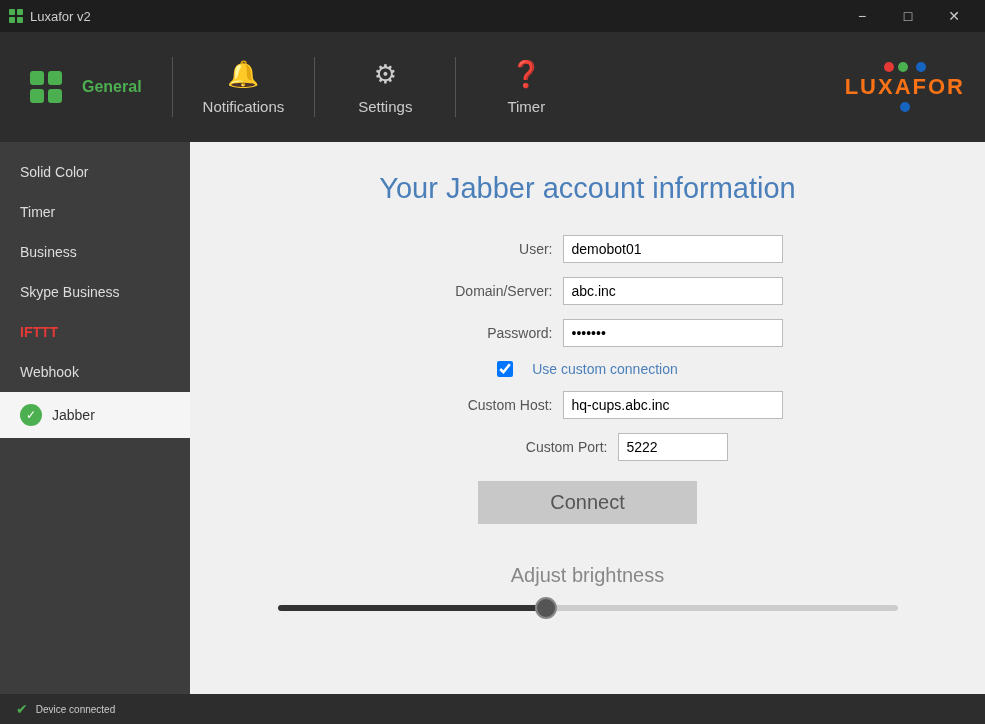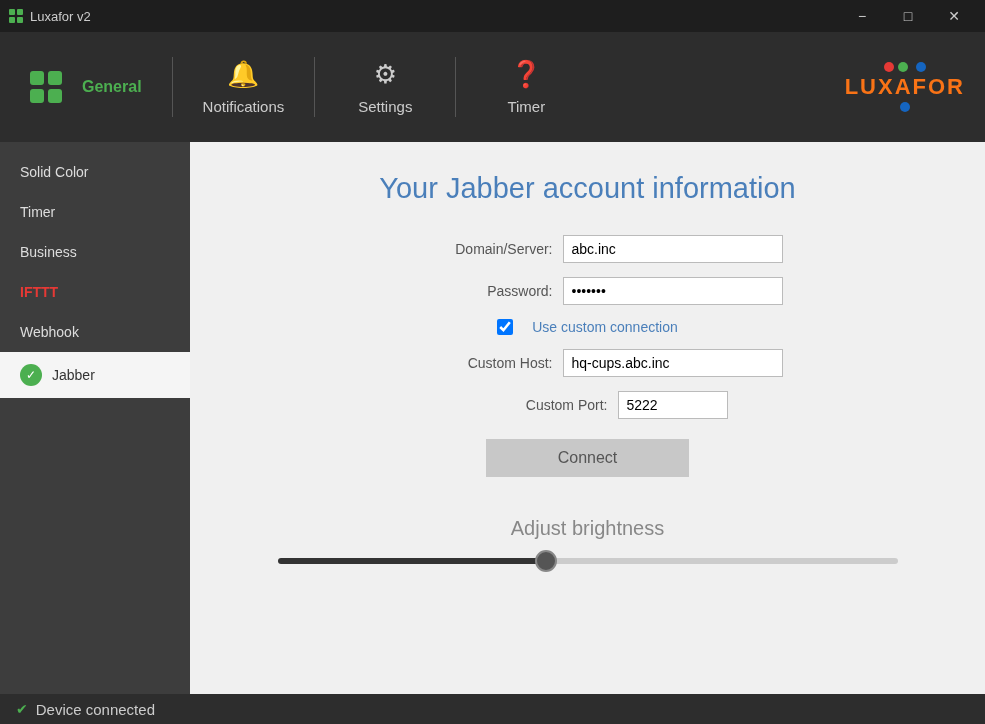--- a/index.html
+++ b/index.html
@@ -126,21 +126,21 @@
     }
     .checkbox-row input[type="checkbox"] { width: 16px; height: 16px; }
     .checkbox-label { color: #4a7fba; font-size: 14px; }
 
     .connect-btn {
       display: block;
       margin: 20px auto;
       padding: 10px 72px;
       background: #c8c8c8;
       border: none;
-      font-size: 16px;
+      font-size: 20px;
       color: #555;
       cursor: pointer;
       font-weight: 400;
     }
 
     
     .brightness-section {
       text-align: center;
       margin-top: 40px;
     }
@@ -173,21 +173,21 @@
     
     .status-bar {
       height: 30px;
       background: #2d2d2d;
       display: flex;
       align-items: center;
       padding: 0 16px;
       gap: 8px;
     }
     .status-dot { color: #4caf50; font-size: 14px; }
-    .status-text { color: #ccc; font-size: 15px; }
+    .status-text { color: #ccc; font-size: 10px; }
 
     
     .nav-item-general {
       display: flex; flex-direction: row; align-items: center;
       padding: 4px 30px; height: 100%; cursor: pointer; gap: 20px;
       min-width: 160px;
     }
     .general-icon {
       display: grid; grid-template-columns: 1fr 1fr; gap: 4px;
     }
@@ -272,35 +272,42 @@
   <div class="sidebar">
     <div class="sidebar-item">
       <span>Solid Color</span>
     </div>
     <div class="sidebar-item">
       <span>Timer</span>
     </div>
     <div class="sidebar-item">
       <span>Business</span>
     </div>
+    <div class="sidebar-item">
+      <span>Skype Business</span>
+    </div>
     <div class="sidebar-item ifttt">
       <span>IFTTT</span>
     </div>
     <div class="sidebar-item">
       <span>Webhook</span>
     </div>
     <div class="sidebar-item active">
       <div class="active-icon">✓</div>
       <span>Jabber</span>
     </div>
   </div>
 
   <div class="main-content">
     <h2 class="page-title">Your Jabber account information</h2>
 
+    <div class="form-row">
+      <label class="form-label">User:</label>
+      <input class="form-input" type="text" value="demobot01" style="">
+    </div>
 
     <div class="form-row">
       <label class="form-label">Domain/Server:</label>
       <input class="form-input" type="text" value="abc.inc" style="">
     </div>
 
     <div class="form-row">
       <label class="form-label">Password:</label>
       <input class="form-input" type="password" value="passwrd" style="">
     </div>

